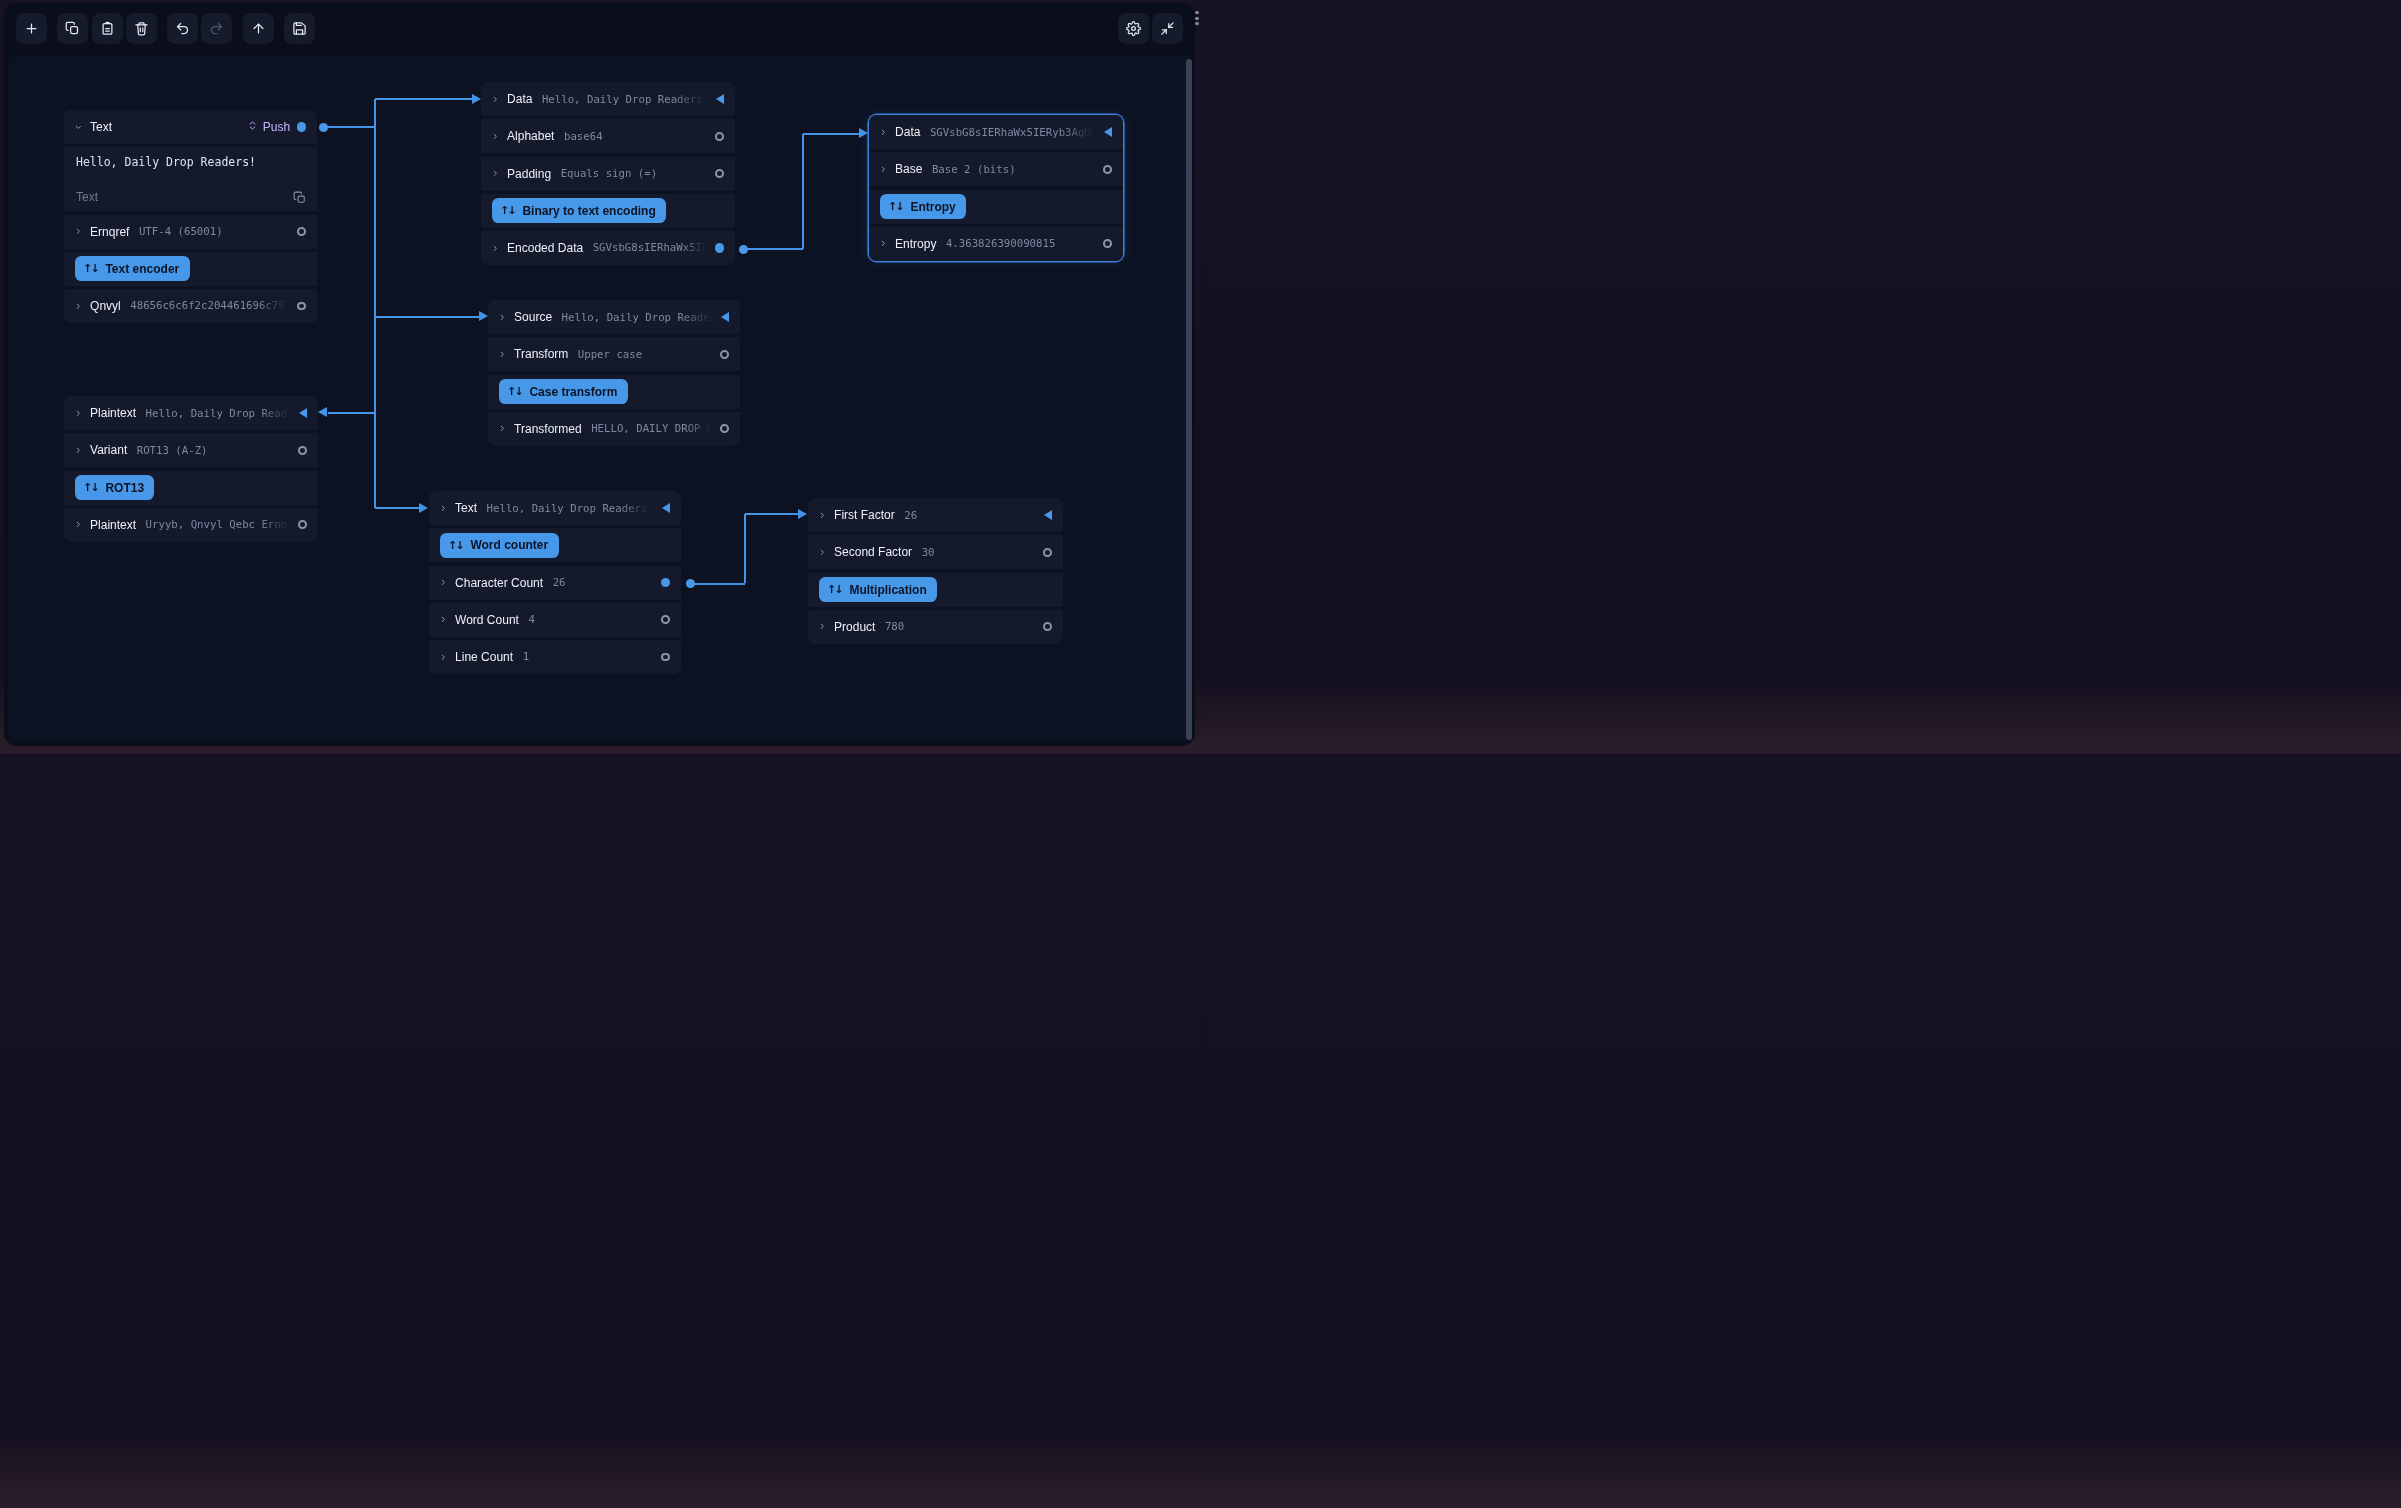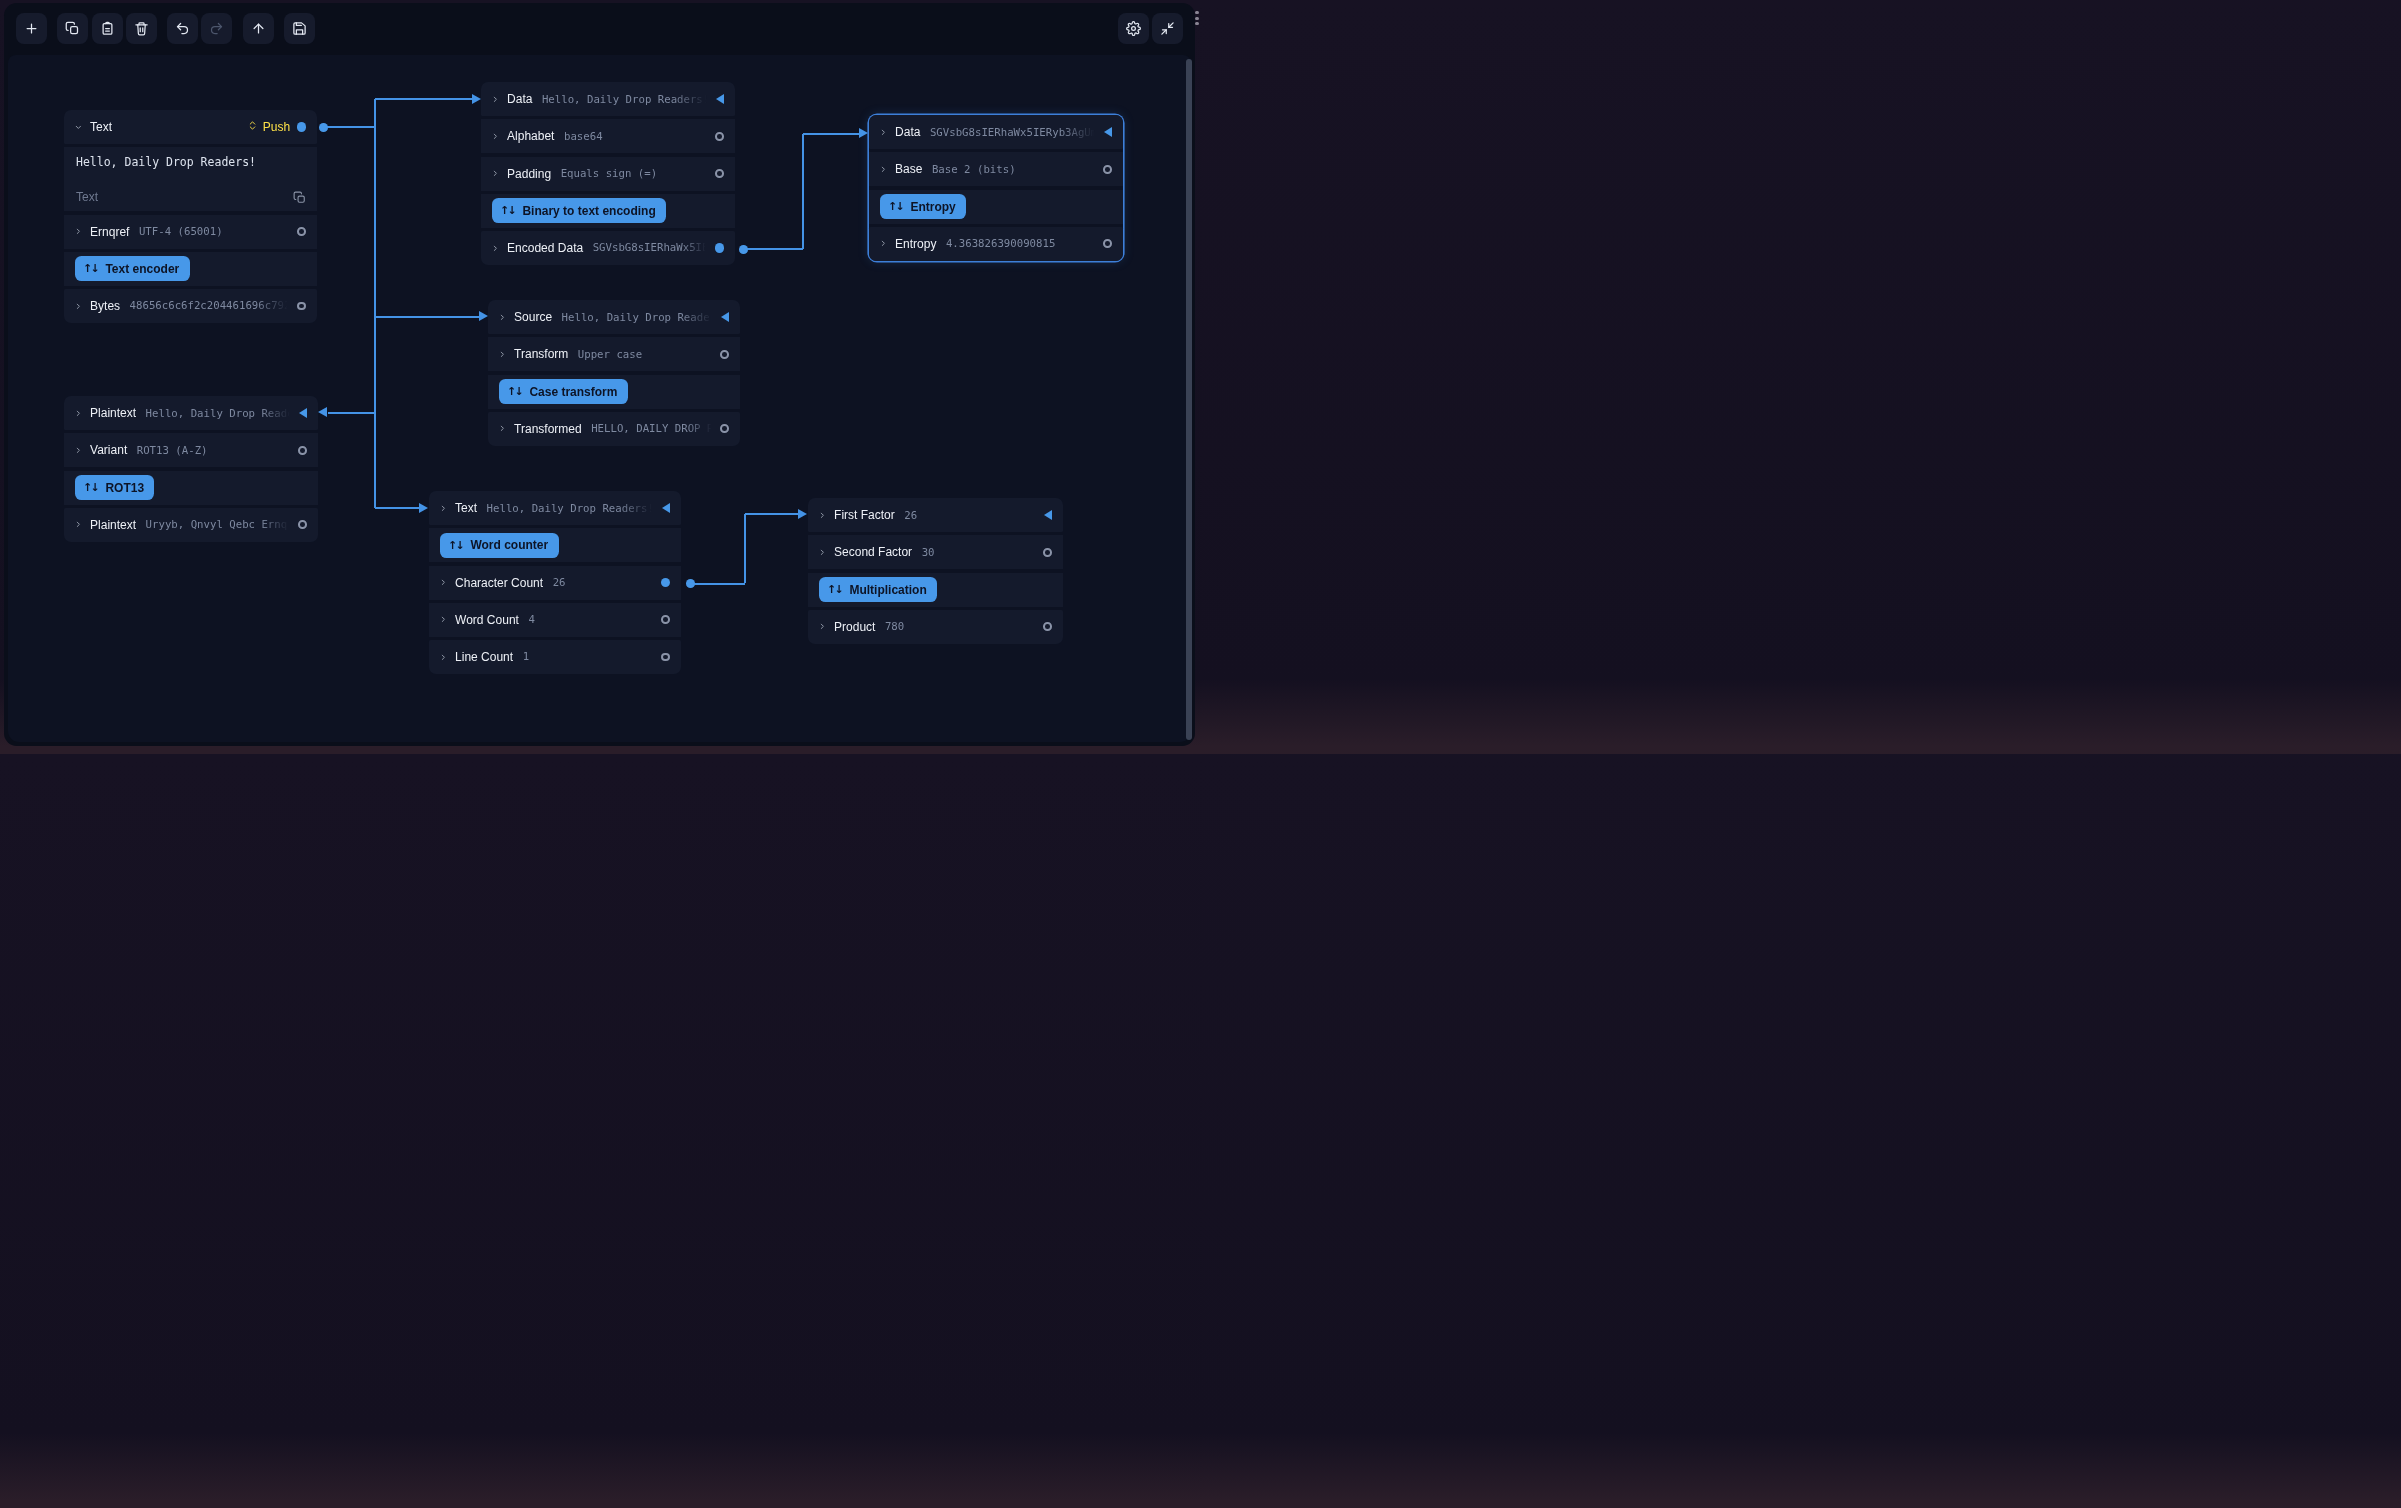--- a/index.html
+++ b/index.html
@@ -63,21 +63,21 @@
     border:2px solid #8a93a8; margin-left:6.4px;
   }
   .port-dot { flex:0 0 auto; width:9.5px; height:9.5px; border-radius:50%; background:#4798e9; margin-left:6.4px; }
   .port-in {
     flex:0 0 auto; width:0; height:0; margin-left:6.4px;
     border-top:5.6px solid transparent; border-bottom:5.6px solid transparent;
     border-right:8.7px solid #4798e9;
   }
   
   .hdr-spacer { flex:1 1 auto; }
-  .badge { display:flex; align-items:flex-start; gap:5px; color:#fde047; font-size:12px; font-weight:500; }
+  .badge { display:flex; align-items:flex-start; gap:5px; color:#c4b5fd; font-size:12px; font-weight:500; }
   .badge svg { width:11px; height:11px; }
   
   .block { background:#141a2c; height:64px; display:flex; flex-direction:column; padding:8px 11px 7.1px 12px; }
   .ta-text { font-family:"DejaVu Sans Mono", monospace; font-size:11.5px; color:#dde3ee; }
   .ta-foot { margin-top:auto; display:flex; align-items:center; }
   .ta-caption { color:#6f7990; font-size:12px; }
   .ta-copy { margin-left:auto; color:#8a93a6; cursor:pointer; }
   .ta-copy svg { width:13.5px; height:13.5px; display:block; }
   
   .btnrow { padding-left:11px; }
@@ -250,21 +250,21 @@
             <span class="updown">↑↓</span>
             <span>Text encoder</span>
           </button>
         </div>
         <div class="row">
           <span class="chev">
             <svg viewBox="0 0 24 24" fill="none" stroke="currentColor" stroke-width="2" stroke-linecap="round" stroke-linejoin="round">
               <path d="m9 18 6-6-6-6"></path>
             </svg>
           </span>
-          <span class="lbl">Bytes</span>
+          <span class="lbl">Qnvyl</span>
           <span class="val">48656c6c6f2c204461696c792044726f7020526561646572732521</span>
           <span class="port-circle"></span>
         </div>
       </div>
       <div class="node" style="left: 477px; top: 79px; width: 254px;">
         <div class="row">
           <span class="chev">
             <svg viewBox="0 0 24 24" fill="none" stroke="currentColor" stroke-width="2" stroke-linecap="round" stroke-linejoin="round">
               <path d="m9 18 6-6-6-6"></path>
             </svg>

